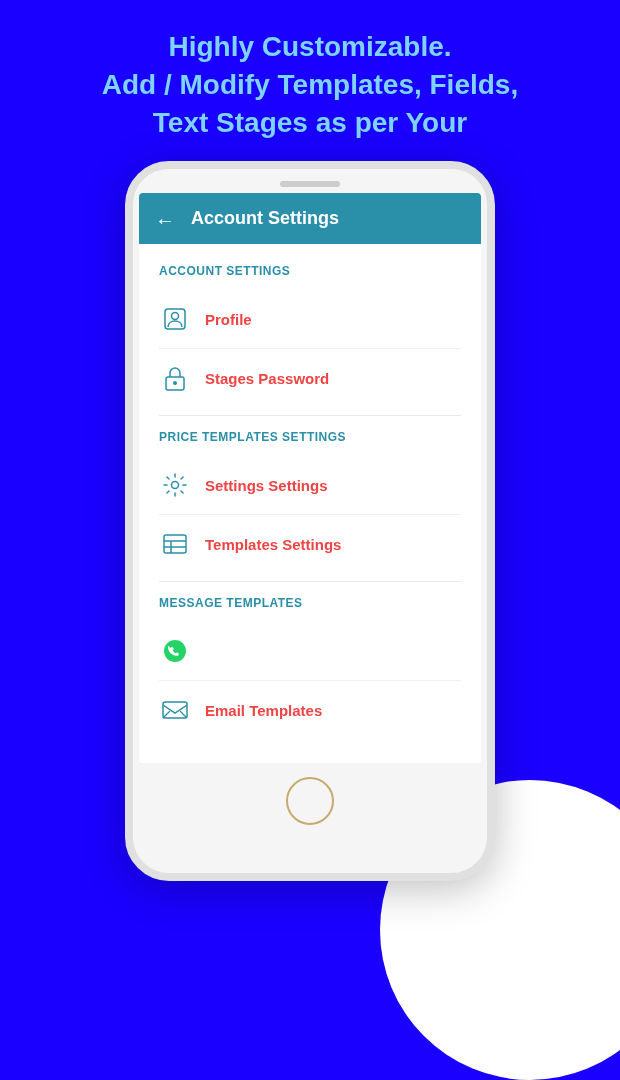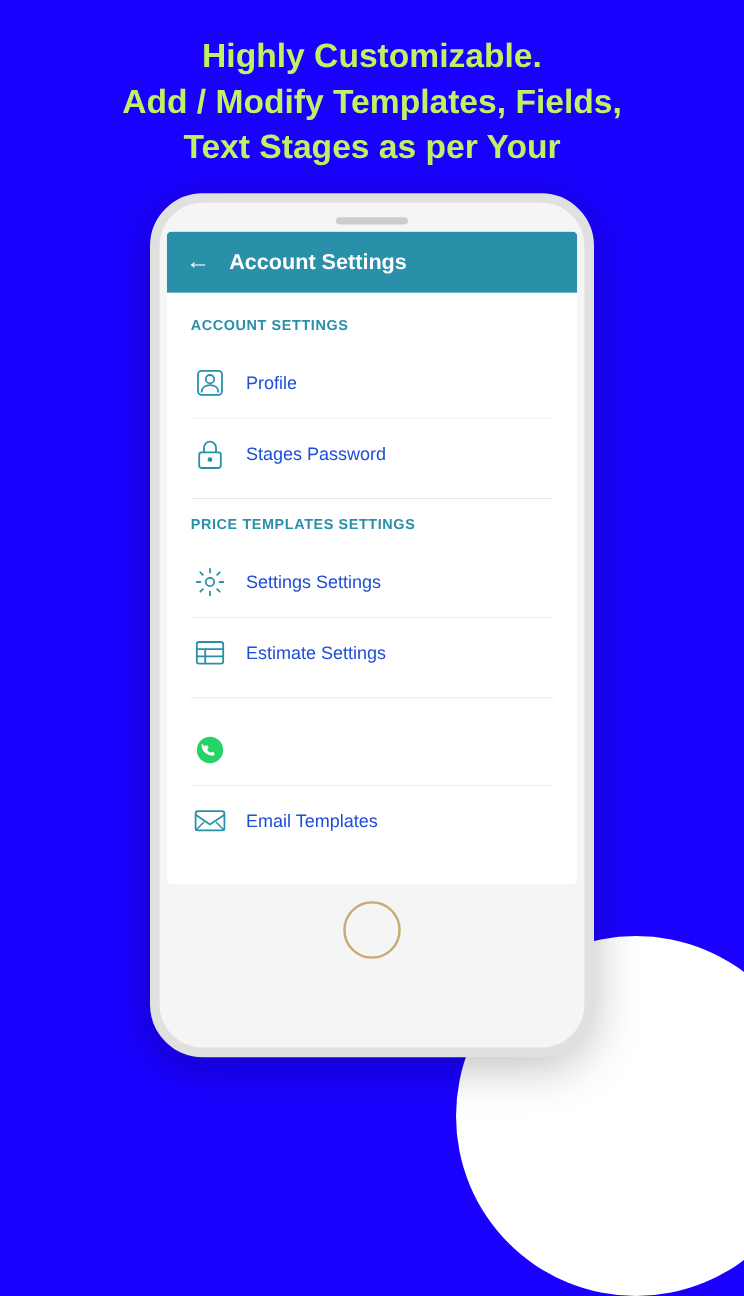--- a/index.html
+++ b/index.html
@@ -30,21 +30,21 @@
       background: white;
       border-radius: 50%;
       z-index: 1;
     }
 
     .headline {
       position: relative;
       z-index: 2;
       text-align: center;
       padding: 28px 30px 20px 30px;
-      color: #bef264;
+      color: #7dd3fc;
       font-size: 28px;
       font-weight: 800;
       line-height: 1.35;
     }
 
     
     .phone {
       position: relative;
       z-index: 10;
       width: 370px;
@@ -125,22 +125,22 @@
       border-bottom: 1px solid #f0f0f0;
       cursor: pointer;
     }
 
     .menu-item:last-child {
       border-bottom: none;
     }
 
     .menu-item-text {
       font-size: 15px;
-      color: #1d4ed8;
-      font-weight: 400;
+      color: #ef4444;
+      font-weight: 700;
     }
 
     .icon-wrap {
       width: 32px;
       height: 32px;
       display: flex;
       align-items: center;
       justify-content: center;
       flex-shrink: 0;
     }
@@ -246,27 +246,28 @@
 
         <div class="menu-item">
           <div class="icon-wrap">
             <svg width="26" height="26" viewBox="0 0 26 26">
               <rect x="2" y="4" width="22" height="18" rx="2" fill="none" stroke="#2a8fa8" stroke-width="1.5"></rect>
               <line x1="2" y1="10" x2="24" y2="10" stroke="#2a8fa8" stroke-width="1.5"></line>
               <line x1="2" y1="16" x2="24" y2="16" stroke="#2a8fa8" stroke-width="1.5"></line>
               <line x1="9" y1="10" x2="9" y2="22" stroke="#2a8fa8" stroke-width="1.5"></line>
             </svg>
           </div>
-          <span class="menu-item-text">Estimate Settings</span>
+          <span class="menu-item-text">Templates Settings</span>
         </div>
       </div>
 
       <div class="section-divider"></div>
 
       <div class="section-group">
+        <div class="section-label">MESSAGE TEMPLATES</div>
 
         <div class="menu-item">
           <div class="icon-wrap">
             <svg width="28" height="28" viewBox="0 0 28 28">
               <circle cx="14" cy="14" r="11" fill="#25D366"></circle>
               <path d="M14 6C9.58 6 6 9.58 6 14c0 1.44.38 2.8 1.04 3.98L6 22l4.18-1.08A7.94 7.94 0 0 0 14 22c4.42 0 8-3.58 8-8s-3.58-8-8-8z" fill="#25D366"></path>
               <path d="M10 12c0-.55.45-1 1-1h2l1 2-1.5 1.5c.83 1.66 2 2.83 3.5 3.5L17.5 17l2 1v2c0 .55-.45 1-1 1C11.94 21 7 16.06 7 10.5c0-.55.45-1 1-1z" fill="white" transform="translate(1,1) scale(0.85)"></path>
             </svg>
           </div>
         </div>

